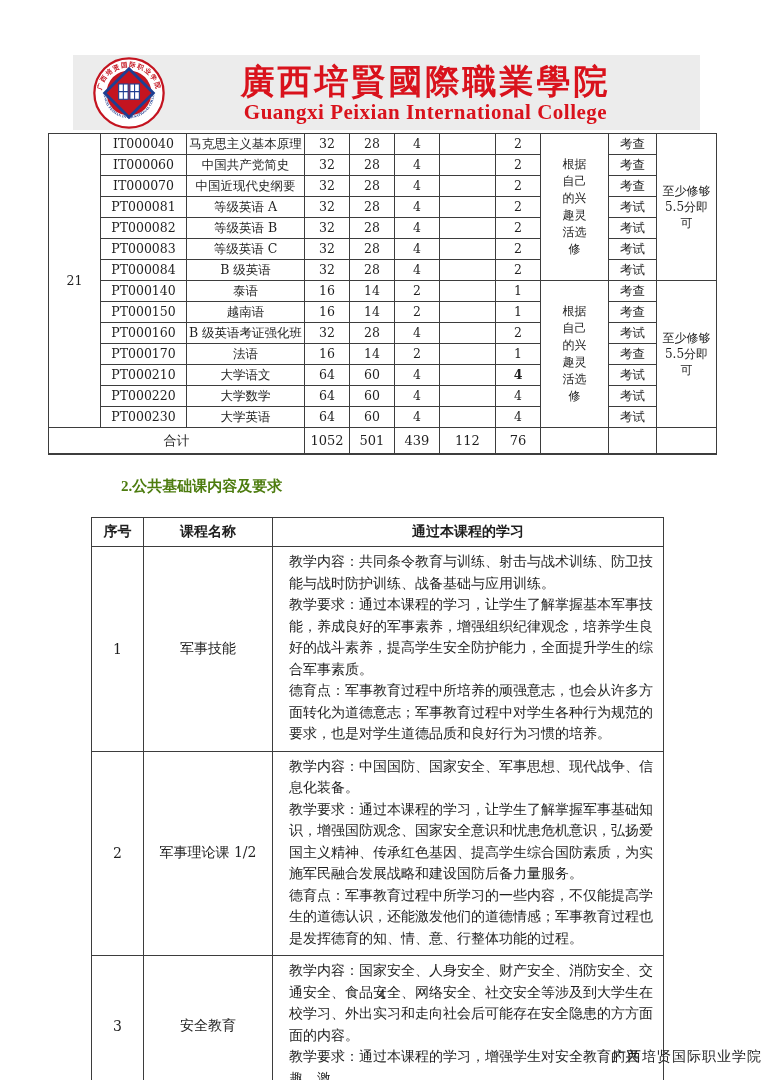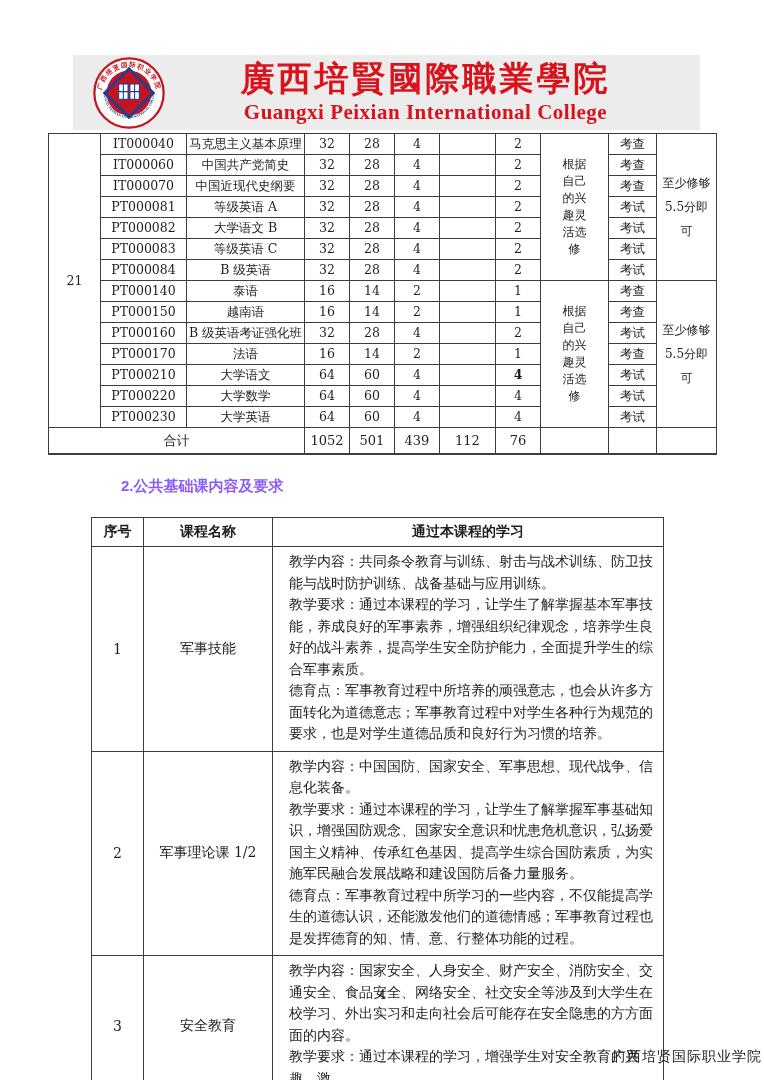--- a/index.html
+++ b/index.html
@@ -10,45 +10,45 @@
   }
   
   .banner{
     position:absolute;left:73px;top:55px;width:627px;height:75px;
     background:#ececec;display:flex;align-items:center;
   }
   .logo{width:72px;height:72px;margin-left:20px;flex:0 0 auto;}
   .banner-text{flex:1;text-align:center;color:#d9121c;padding-right:14px;}
   .banner-cn{
     font-size:34px;font-weight:bold;letter-spacing:3px;line-height:38px;
-    font-family:Liberation Mono, monospace;
+    font-family:Liberation Sans, sans-serif;
   }
   .banner-en{
     font-size:21px;font-weight:bold;line-height:24px;letter-spacing:0.5px;
     font-family:"Liberation Serif","DejaVu Serif",serif;
   }
   
   .t1{
     position:absolute;left:48px;top:133px;width:668px;
     border-collapse:collapse;table-layout:fixed;font-size:12.5px;
   }
   .t1 td{
     border:1px solid #3d3d3d;text-align:center;vertical-align:middle;
     height:20px;line-height:14px;padding:0 1px;overflow:hidden;
   }
   .t1 tr.total-row td{height:25px;font-size:13px;}
   .t1 tr:last-child td{border-bottom-width:2px;}
   .t1 td.note-cell{font-size:12px;line-height:17px;padding:0 16px;}
-  .t1 td.remark-cell{font-size:12px;line-height:24px;padding:0 2px;}
+  .t1 td.remark-cell{font-size:12px;line-height:16px;padding:0 2px;}
   .t1 td.bold{font-weight:bold;}
   
   .section-heading{
     position:absolute;left:121px;top:477px;margin:0;
-    font-family:Liberation Sans, sans-serif;
-    font-size:15px;font-weight:bold;color:#8b5cf6;
+    font-family:Liberation Serif, serif;
+    font-size:15px;font-weight:bold;color:#4d7c0f;
   }
   
   .t2{
     position:absolute;left:91px;top:517px;width:572px;
     border-collapse:collapse;table-layout:fixed;font-size:14px;
   }
   .t2 th{
     border:1px solid #3d3d3d;height:26px;text-align:center;vertical-align:middle;
     font-family:Liberation Sans, sans-serif;font-size:14px;font-weight:bold;
   }
@@ -148,21 +148,21 @@
         <td>等级英语 A</td>
         <td>32</td>
         <td>28</td>
         <td>4</td>
         <td></td>
         <td>2</td>
         <td>考试</td>
       </tr>
       <tr>
         <td>PT000082</td>
-        <td>大学语文 B</td>
+        <td>等级英语 B</td>
         <td>32</td>
         <td>28</td>
         <td>4</td>
         <td></td>
         <td>2</td>
         <td>考试</td>
       </tr>
       <tr>
         <td>PT000083</td>
         <td>等级英语 C</td>

